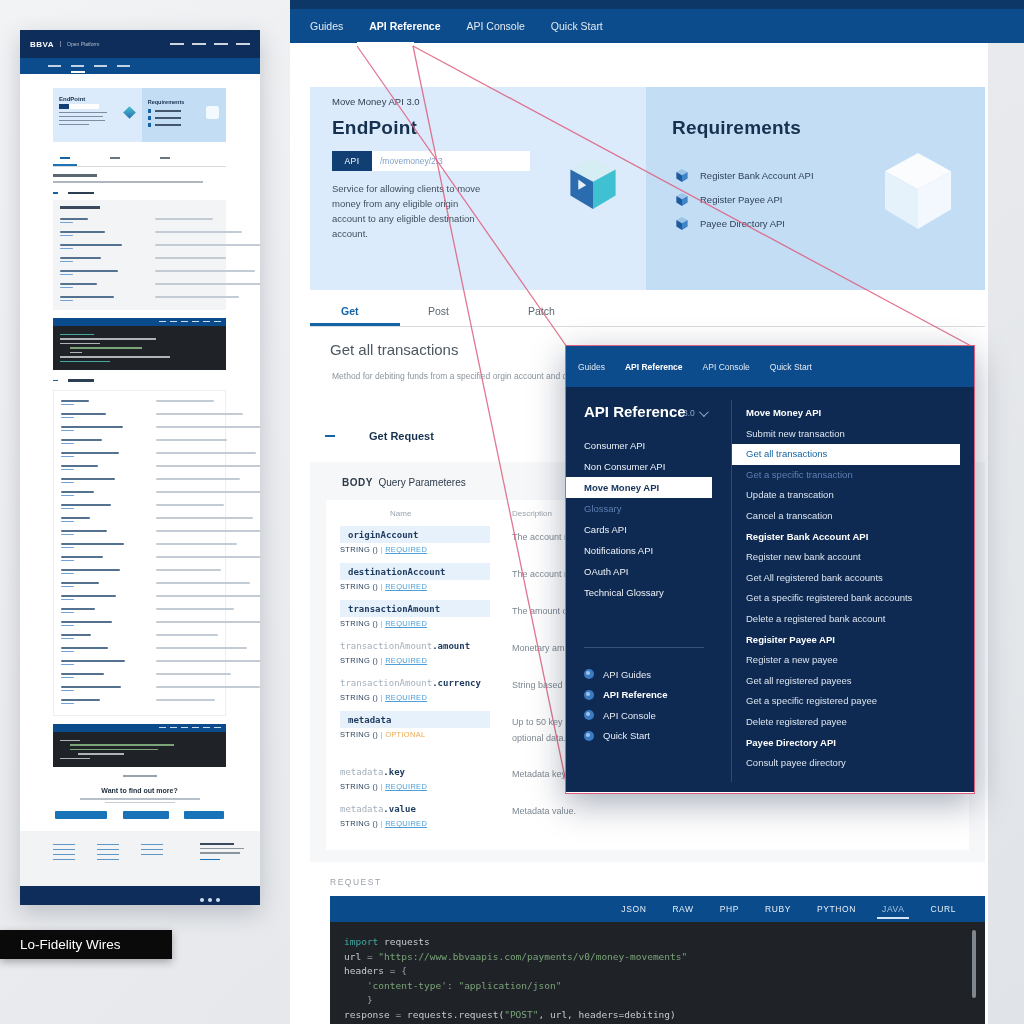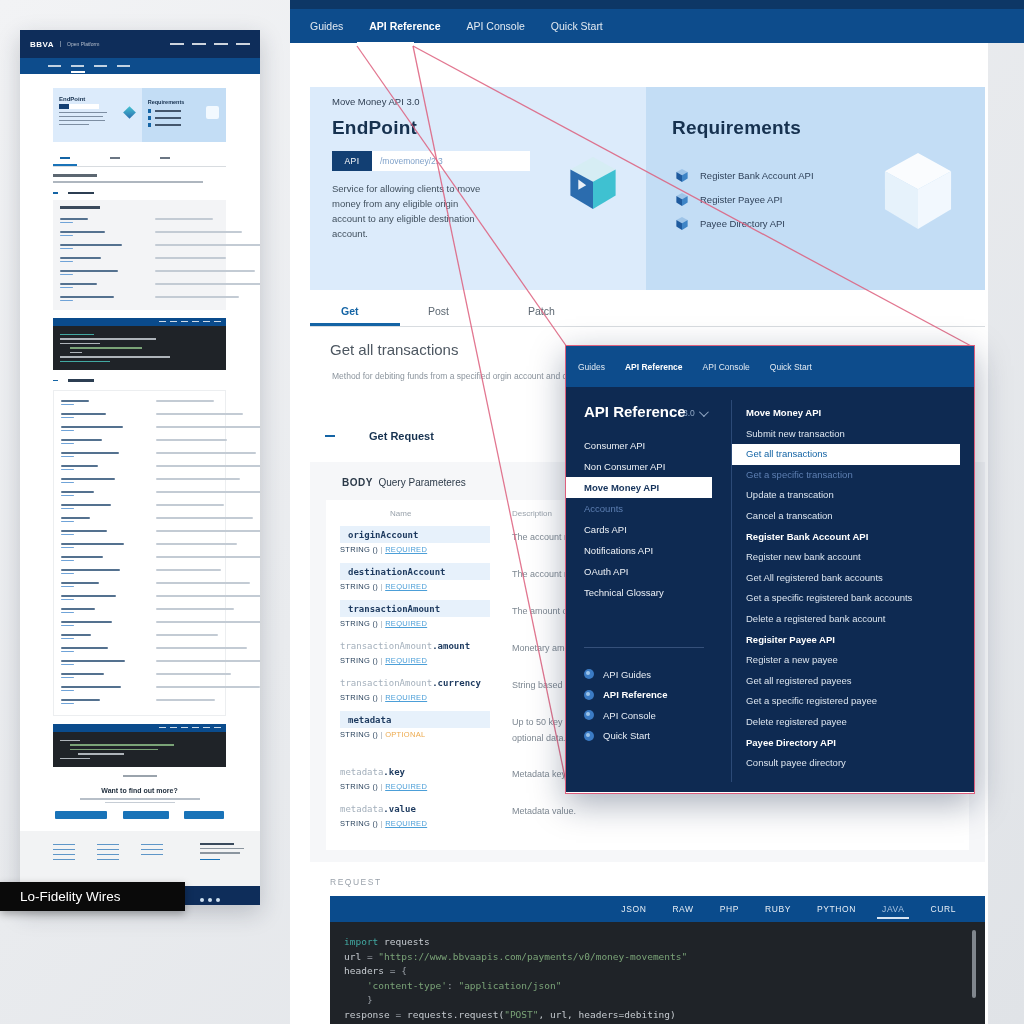--- a/index.html
+++ b/index.html
@@ -168,21 +168,21 @@
   .t-fright{margin-left:auto;padding-right:16px;}
   .t-fright i{display:block;height:1.5px;background:#8b959f;margin:3px 0;}
   .t-fright i:nth-child(1){width:34px;background:#3a4a5c;}
   .t-fright i:nth-child(2){width:44px;} .t-fright i:nth-child(3){width:40px;}
   .t-fright i:nth-child(4){width:20px;background:#1973b8;margin-top:5px;}
   .t-footer-navy{margin:0 -34px 0 -33px;background:#0e2d5a;height:52px;padding:10px 16px 0 33px;position:relative;}
   .t-fn-logo{color:#fff;font-size:7px;font-weight:bold;letter-spacing:.5px;}
   .t-dots{position:absolute;right:40px;top:12px;display:flex;gap:4px;}
   .t-dots i{width:4px;height:4px;border-radius:50%;background:#cfe0f0;}
 
-  .badge{left:0;top:882px;width:185px;height:29px;background:#0a0a0a;color:#fff;font-size:13.5px;line-height:29px;padding-left:20px;box-sizing:border-box;box-shadow:0 3px 8px rgba(0,0,0,.3);}
+  .badge{left:0;top:930px;width:172px;height:29px;background:#0a0a0a;color:#fff;font-size:13.5px;line-height:29px;padding-left:20px;box-sizing:border-box;box-shadow:0 3px 8px rgba(0,0,0,.3);}
 </style>
 </head>
 <body>
 
 <div class="stage">
 
   <div class="abs page-bg"></div>
   <div class="abs topstrip"></div>
 
   <nav class="abs navbar">
@@ -367,21 +367,21 @@
       <div class="pop-head">API Reference</div>
       <div class="pop-ver">
         <span>3.0</span>
         <span class="caret"></span>
       </div>
       <div class="side-list">
 
       <div class="side-item">Consumer API</div>
           <div class="side-item">Non Consumer API</div>
           <div class="side-item selected">Move Money API</div>
-          <div class="side-item dim">Accounts</div>
+          <div class="side-item dim">Glossary</div>
           <div class="side-item">Cards API</div>
           <div class="side-item">Notifications API</div>
           <div class="side-item">OAuth API</div>
           <div class="side-item">Technical Glossary</div>
         </div>
       <div class="pop-hr"></div>
       <div class="link-list">
 
           <div class="link-item">
             <span class="orb"></span>

